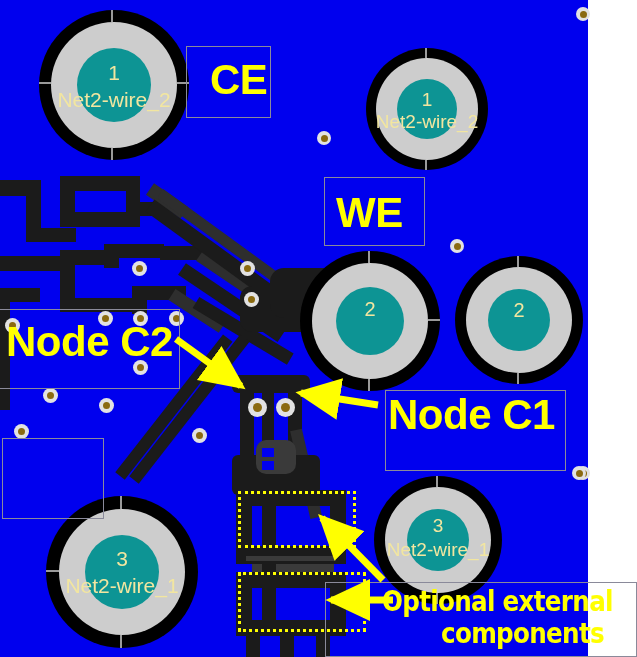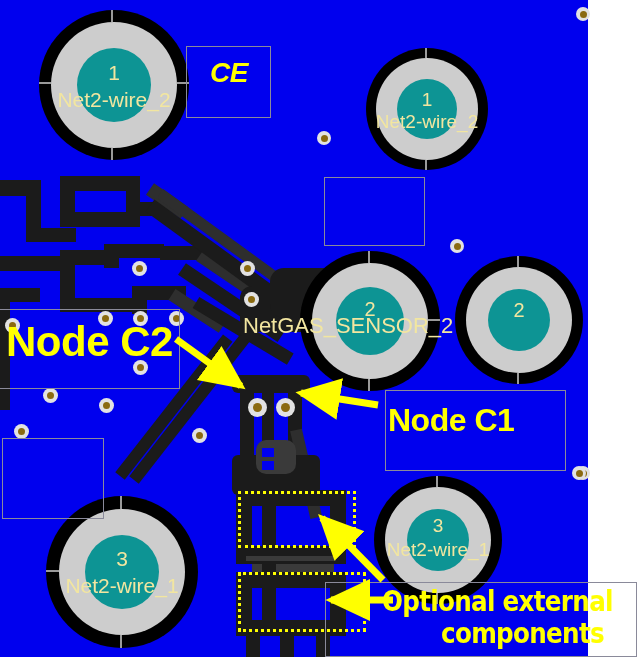--- a/index.html
+++ b/index.html
@@ -206,21 +206,20 @@
   </div>
 
   <div class="pad" style="left:455px;top:256px;width:128px;height:128px;">
     <div class="ring" style="left:11px;top:11px;width:106px;height:106px;"></div>
     <div class="hole" style="left:33px;top:33px;width:62px;height:62px;"></div>
     <div class="tick" style="left:62px;top:0;width:2px;height:11px;"></div>
     <div class="tick" style="left:62px;top:117px;width:2px;height:11px;"></div>
     <div class="pnum" style="top:44px;font-size:20px;">2</div>
   </div>
 
-  <div class="anno-text" style="left:243px;top:315px;color:#f2e6a0;font-weight:normal;font-size:22px;letter-spacing:0;">NetGAS_SENSOR_2</div>
 
   <div class="pad" style="left:46px;top:496px;width:152px;height:152px;">
     <div class="ring" style="left:13px;top:13px;width:126px;height:126px;"></div>
     <div class="hole" style="left:39px;top:39px;width:74px;height:74px;"></div>
     <div class="tick" style="left:74px;top:0;width:2px;height:13px;"></div>
     <div class="tick" style="left:74px;top:139px;width:2px;height:13px;"></div>
     <div class="tick" style="left:0;top:74px;width:13px;height:2px;"></div>
     <div class="pnum" style="top:52px;font-size:21px;">3</div>
     <div class="pnet" style="top:79px;font-size:21px;">Net2-wire_1</div>
   </div>
@@ -289,28 +288,29 @@
       <i style="width:9px;height:9px;"></i>
     </div>
   <div class="via" style="left:276px;top:398px;width:19px;height:19px;">
       <i style="width:9px;height:9px;"></i>
     </div>
 
   <div class="dotbox" style="left:238px;top:491px;width:118px;height:57px;"></div>
   <div class="dotbox" style="left:238px;top:572px;width:128px;height:60px;"></div>
 
   <div class="anno-box" style="left:186px;top:46px;width:85px;height:72px;"></div>
-  <div class="anno-text" style="left:210px;top:59px;font-size:28px;font-style:italic;">CE</div>
+  <div class="anno-text" style="left:210px;top:59px;font-size:42px;">CE</div>
 
   <div class="anno-box" style="left:324px;top:177px;width:101px;height:69px;"></div>
+  <div class="anno-text" style="left:336px;top:192px;font-size:42px;">WE</div>
 
   <div class="anno-box" style="left:2px;top:438px;width:102px;height:81px;"></div>
 
   <div class="anno-box" style="left:385px;top:390px;width:181px;height:81px;"></div>
-  <div class="anno-text" style="left:388px;top:394px;font-size:32px;margin-top:10px;">Node C1</div>
+  <div class="anno-text" style="left:388px;top:394px;font-size:42px;">Node C1</div>
 
   <div class="anno-box" style="left:-2px;top:309px;width:182px;height:80px;"></div>
   <div class="anno-text" style="left:6px;top:321px;font-size:42px;">Node C2</div>
 
   <div class="anno-box" style="left:325px;top:582px;width:312px;height:75px;"></div>
   <div class="anno-text cond" style="left:382px;top:588px;font-size:28px;">Optional external</div>
   <div class="anno-text cond" style="left:441px;top:620px;font-size:28px;">components</div>
 
   <svg class="overlay" viewBox="0 0 637 657">
     <defs>

